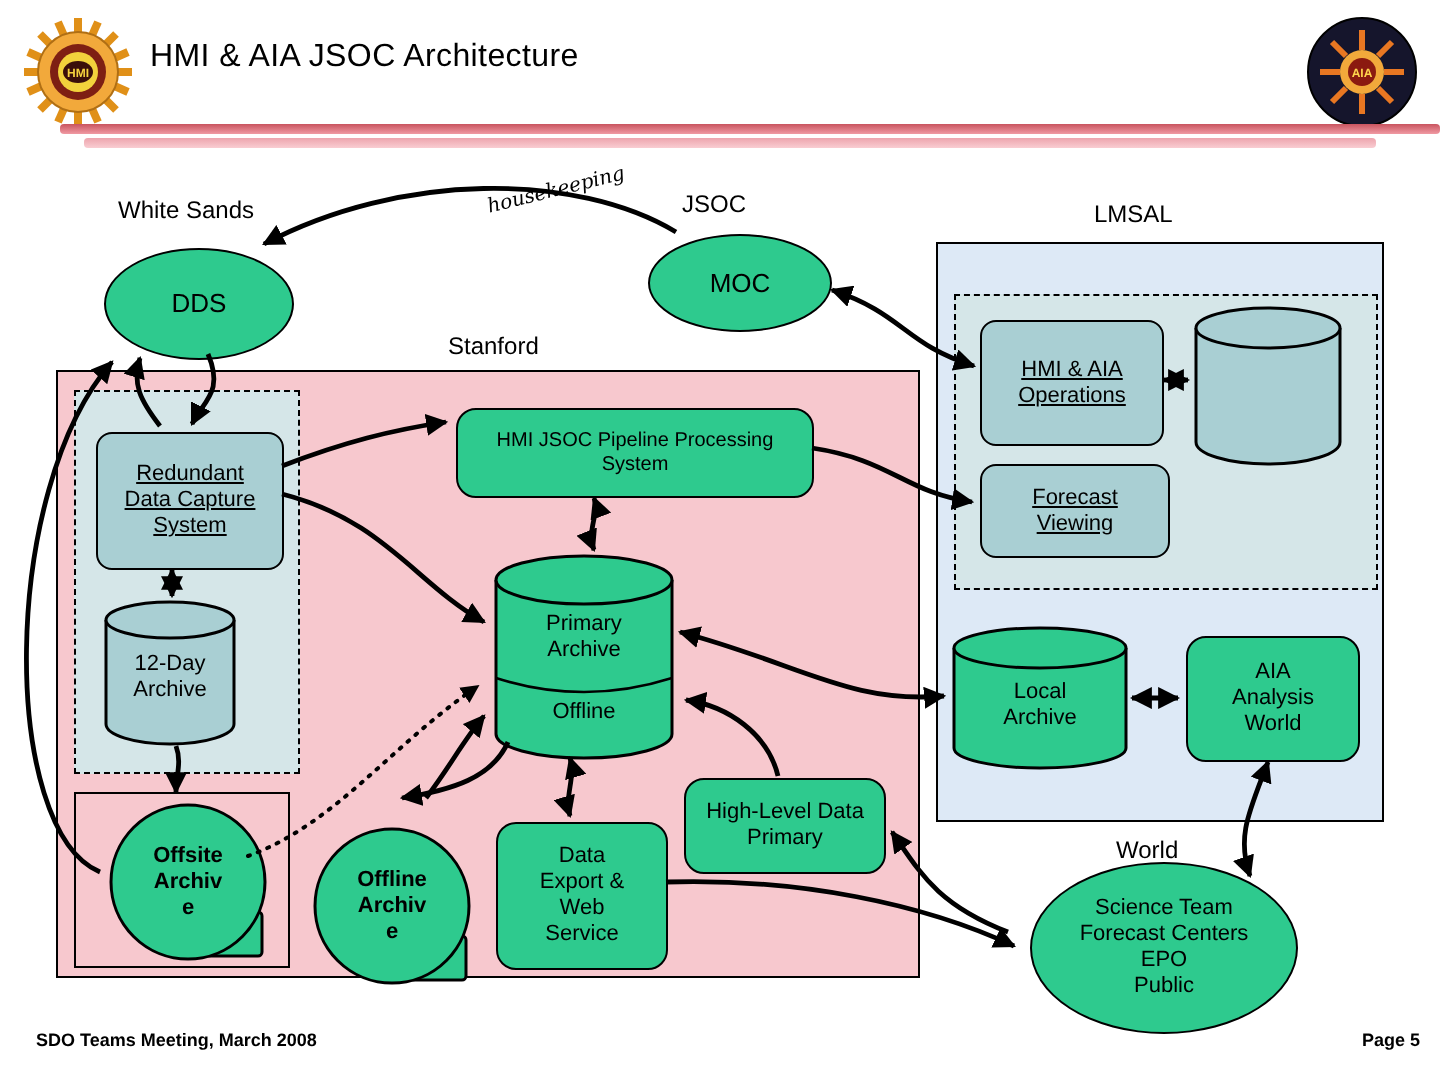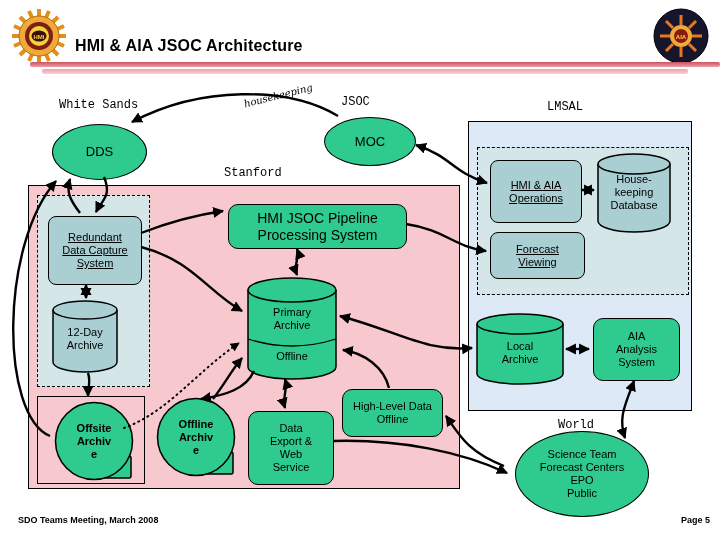--- a/index.html
+++ b/index.html
@@ -1,35 +1,35 @@
 <!DOCTYPE html>
 <html><head>
 <meta charset="utf-8">
 <style>
   html,body{margin:0;padding:0;}
   body{
     width:720px;height:540px;position:relative;overflow:hidden;
     background:#ffffff;font-family:"Liberation Sans",sans-serif;color:#000;
   }
   
-  .title{position:absolute;left:75px;top:37px;font-size:16px;font-weight:bold;letter-spacing:.2px;}
+  .title{position:absolute;left:75px;top:20px;font-size:16px;font-weight:normal;letter-spacing:.2px;}
   .bar1{position:absolute;left:30px;top:62px;width:690px;height:5px;
         background:linear-gradient(#c9545f,#f09aa3);border-radius:2px;}
   .bar2{position:absolute;left:42px;top:69px;width:646px;height:5px;
         background:linear-gradient(#eda4ad,#f9cdd2);border-radius:2px;}
   .logo{position:absolute;width:58px;height:58px;}
   
   .region{position:absolute;border:1px solid #000;}
   .r-stanford{left:28px;top:185px;width:430px;height:302px;background:#f7c8ce;}
   .r-lmsal{left:468px;top:121px;width:222px;height:288px;background:#dde9f6;}
   .r-dashed{border:1.5px dashed #000;background:#d5e6e8;}
   .r-dash-left{left:37px;top:195px;width:111px;height:190px;}
   .r-dash-lmsal{left:477px;top:147px;width:210px;height:146px;}
   .r-offsite{left:37px;top:396px;width:106px;height:86px;background:transparent;border:1px solid #000;}
-  .rlabel{position:absolute;font-size:12px;font-family:Liberation Mono, monospace;}
+  .rlabel{position:absolute;font-size:12px;}
   .hk-label{position:absolute;left:243px;top:90px;font-size:10px;font-style:italic;
             font-family:"DejaVu Serif",serif;transform:rotate(-14deg);}
   
   .node{position:absolute;display:flex;align-items:center;justify-content:center;
         text-align:center;font-size:11px;line-height:1.18;}
   .green{background:#2eca8e;}
   .teal{background:#a9cfd3;}
   .box{border:1.5px solid #000;border-radius:10px;}
   .box-sm{border:1.5px solid #000;border-radius:8px;text-decoration:underline;}
   .ellipse{border:1.5px solid #000;border-radius:50%;}
@@ -122,21 +122,21 @@
 </div>
 
 <div class="cyl nodes" style="left:52px;top:300px;width:78px;height:73px">
   <svg width="66" height="73">
     <path d="M1 10 V62 A32 10 0 0 0 65 62 V10" fill="#a9cfd3" stroke="#000" stroke-width="1.5"></path>
     <ellipse cx="33" cy="10" rx="32" ry="9" fill="#a9cfd3" stroke="#000" stroke-width="1.5"></ellipse>
   </svg>
   <div class="lbl" style="left:5px;top:26px;width:56px">12-Day Archive</div>
 </div>
 
-<div class="node nodes box green" style="left:228px;top:204px;width:177px;height:43px;font-size:14px">
+<div class="node nodes box green" style="left:228px;top:204px;width:177px;height:43px;font-size:10px">
   <span style="width:150px">HMI JSOC Pipeline Processing System</span>
 </div>
 
 <div class="cyl nodes" style="left:247px;top:277px;width:90px;height:103px">
   <svg width="90" height="103">
     <path d="M1 13 V90 A44 12 0 0 0 89 90 V13" fill="#2eca8e" stroke="#000" stroke-width="1.5"></path>
     <ellipse cx="45" cy="13" rx="44" ry="12" fill="#2eca8e" stroke="#000" stroke-width="1.5"></ellipse>
     <path d="M1 62 Q45 76 89 62" fill="none" stroke="#000" stroke-width="1.3"></path>
   </svg>
   <div class="lbl" style="left:15px;top:29px;width:60px">Primary Archive</div>
@@ -144,62 +144,61 @@
 </div>
 
 <div class="blob nodes" style="left:53px;top:400px;width:86px;height:84px">
   <svg width="86" height="84">
     <rect x="50" y="56" width="28" height="22" rx="2" fill="#2eca8e" stroke="#000" stroke-width="1.5"></rect>
     <circle cx="41" cy="41" r="38.5" fill="#2eca8e" stroke="#000" stroke-width="1.5"></circle>
   </svg>
   <div class="lbl wrapany" style="left:22px;top:22px;width:38px">Offsite Archive</div>
 </div>
 
-<div class="blob nodes" style="left:155px;top:396px;width:86px;height:84px">
+<div class="blob nodes" style="left:155px;top:412px;width:86px;height:84px">
   <svg width="86" height="84">
     <rect x="50" y="56" width="28" height="22" rx="2" fill="#2eca8e" stroke="#000" stroke-width="1.5"></rect>
     <circle cx="41" cy="41" r="38.5" fill="#2eca8e" stroke="#000" stroke-width="1.5"></circle>
   </svg>
   <div class="lbl wrapany" style="left:22px;top:22px;width:38px">Offline Archive</div>
 </div>
 
 <div class="node nodes box green" style="left:248px;top:411px;width:84px;height:72px">
   <span style="width:44px">Data Export &amp; Web Service</span>
 </div>
 
 <div class="node nodes box green" style="left:342px;top:389px;width:99px;height:46px">
-  <span style="width:80px">High-Level Data Offline</span>
+  <span style="width:80px">High-Level Data Primary</span>
 </div>
 
 <div class="node nodes box-sm teal" style="left:490px;top:160px;width:90px;height:61px">
   <span style="width:70px">HMI &amp; AIA Operations</span>
 </div>
 
 <div class="cyl nodes" style="left:597px;top:153px;width:74px;height:80px">
   <svg width="74" height="80">
     <path d="M1 11 V68 A36 11 0 0 0 73 68 V11" fill="#a9cfd3" stroke="#000" stroke-width="1.5"></path>
     <ellipse cx="37" cy="11" rx="36" ry="10" fill="#a9cfd3" stroke="#000" stroke-width="1.5"></ellipse>
   </svg>
-  <div class="lbl" style="left:4px;top:20px;width:66px">House-keeping Database</div>
 </div>
 
 <div class="node nodes box-sm teal" style="left:490px;top:232px;width:93px;height:45px">
   <span style="width:70px">Forecast Viewing</span>
 </div>
 
 <div class="cyl nodes" style="left:476px;top:313px;width:88px;height:72px">
   <svg width="88" height="72">
     <path d="M1 11 V61 A43 10 0 0 0 87 61 V11" fill="#2eca8e" stroke="#000" stroke-width="1.5"></path>
     <ellipse cx="44" cy="11" rx="43" ry="10" fill="#2eca8e" stroke="#000" stroke-width="1.5"></ellipse>
   </svg>
   <div class="lbl" style="left:16px;top:27px;width:56px">Local Archive</div>
 </div>
 
 <div class="node nodes box green" style="left:593px;top:318px;width:85px;height:61px">
-  <span style="width:56px">AIA Analysis System</span>
+  <span style="width:56px">AIA Analysis World</span>
 </div>
 
 <div class="node nodes ellipse green" style="left:515px;top:431px;width:132px;height:84px">
   <span class="preline" style="width:120px">Science Team
 Forecast Centers
 EPO
 Public</span>
 </div>
 
 <svg id="arrows" width="720" height="540">

